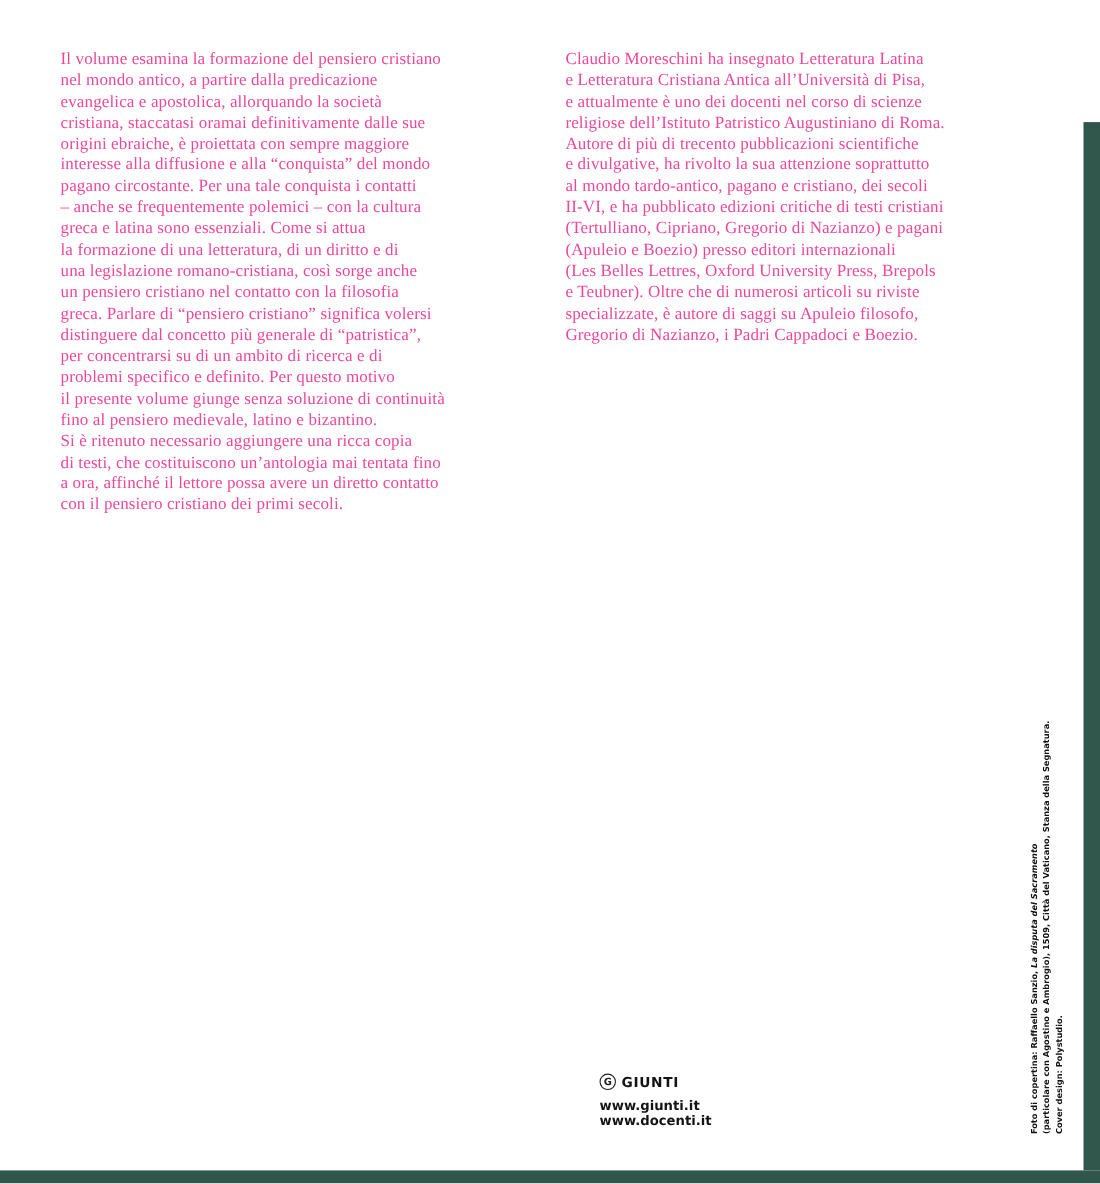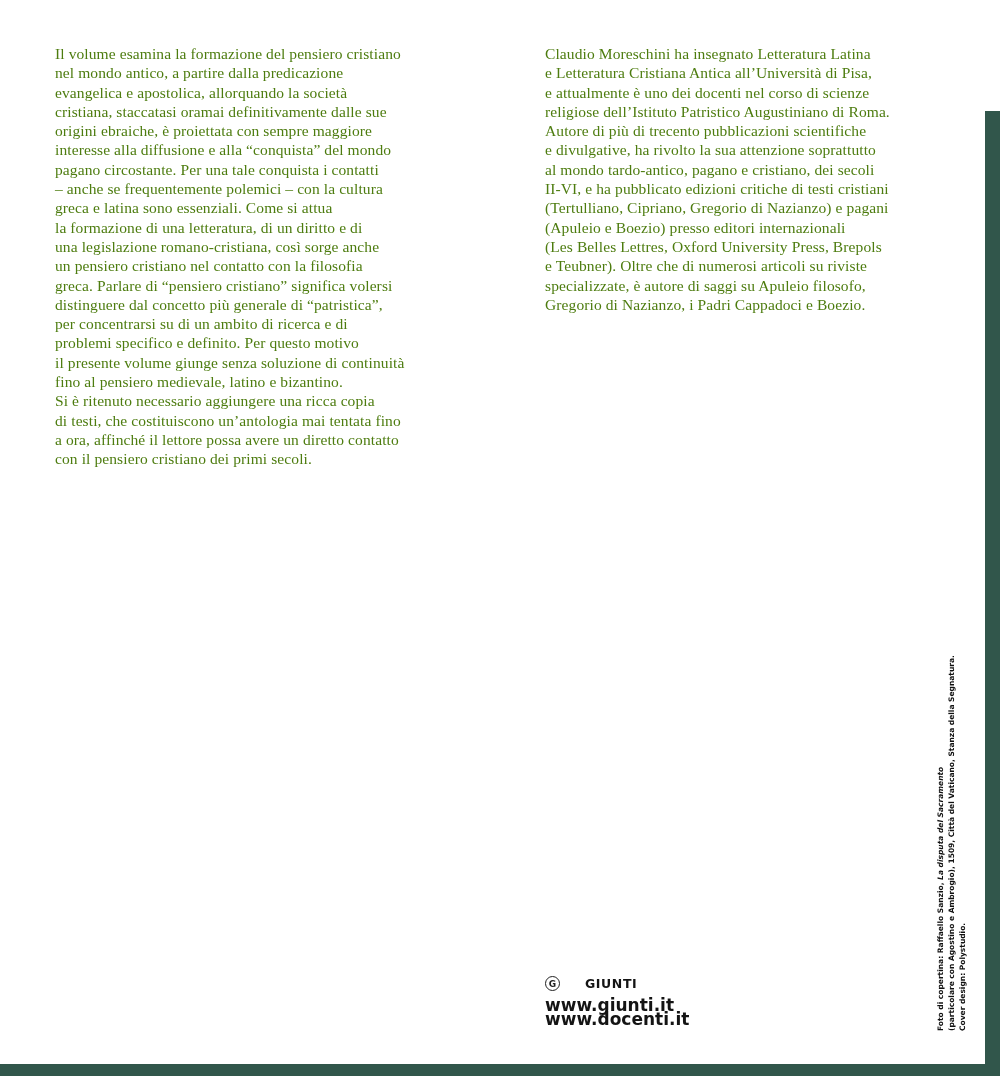--- a/index.html
+++ b/index.html
@@ -8,28 +8,28 @@
     width: 1000px;
     height: 1076px;
     background: #ffffff;
     overflow: hidden;
     margin: 0 auto;
   }
   .col {
     position: absolute;
     top: 44px;
     white-space: pre-line;
-    color: #4d7c0f;
+    color: #ec4899;
     font-family: "Liberation Serif", serif;
     font-size: 15.5px;
     line-height: 19.3px;
     letter-spacing: 0.1px;
   }
   .col-left  { left: 55px;  width: 425px; }
-  .col-right { left: 545px; width: 420px; }
+  .col-right { left: 514px; width: 420px; }
 
   .spine-strip {
     position: absolute;
     right: 0;
     top: 111px;
     bottom: 12px;
     width: 15px;
     background: var(--accent, #31564b);
   }
   .bottom-bar {
@@ -54,26 +54,25 @@
     border-radius: 50%;
     display: flex; align-items: center; justify-content: center;
     font-family: "DejaVu Sans", sans-serif;
     font-size: 9px; font-weight: bold; color: #222;
     box-sizing: border-box;
   }
   .logo-text {
     font-family: "DejaVu Sans", sans-serif;
     font-size: 12.5px; font-weight: bold;
     letter-spacing: 0.6px;
-    margin-left: 20px;
   }
   .urls {
     margin-top: 7px;
     font-family: "DejaVu Sans", sans-serif;
-    font-size: 17px; font-weight: bold;
+    font-size: 12px; font-weight: bold;
     line-height: 14px;
   }
 
   .credits {
     position: absolute;
     left: 968px;
     bottom: 45px;
     transform-origin: 0 100%;
     transform: rotate(-90deg);
     white-space: pre;

